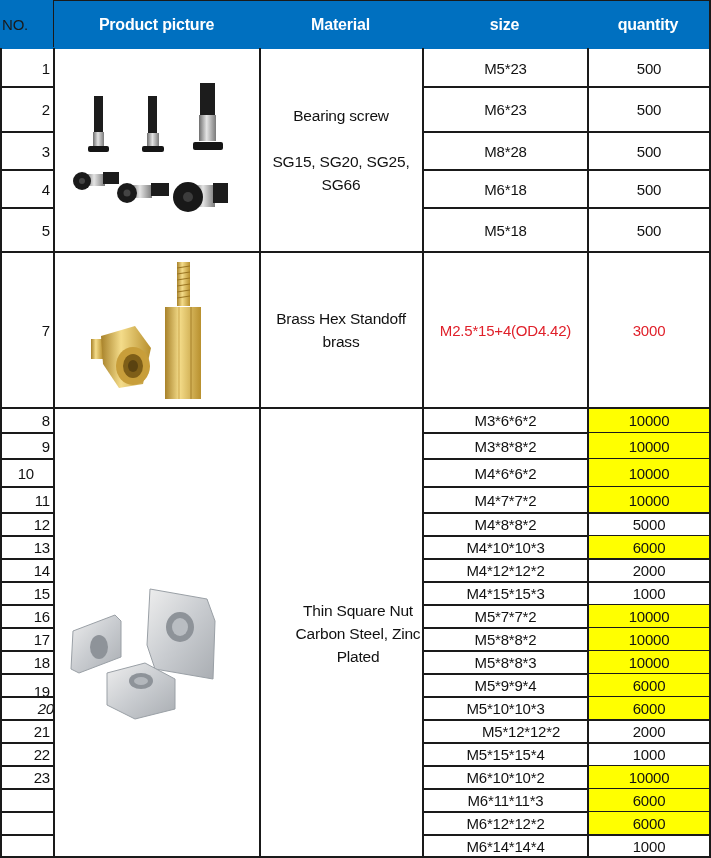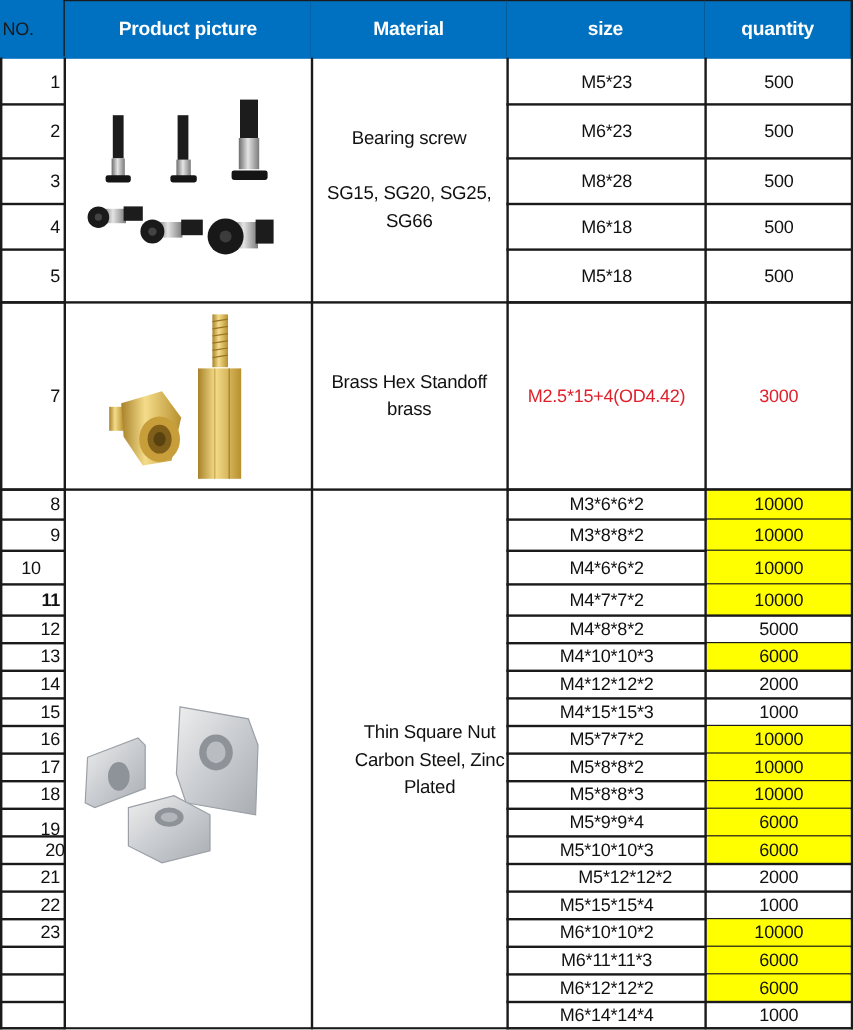--- a/index.html
+++ b/index.html
@@ -73,21 +73,21 @@
       <div class="cell no-cell" style="left: 1px; top: 433px; width: 52px; height: 26px;">9</div>
       <div class="cell" style="left: 424px; top: 433px; width: 163px; height: 26px;">M3*8*8*2</div>
       <div class="cell yellow" style="left: 589px; top: 433px; width: 120px; height: 26px;">10000</div>
       <div class="hline" style="left: 0px; top: 458px; width: 54px;"></div>
       <div class="hline" style="left: 422px; top: 458px; width: 289px;"></div>
       <div class="cell no-cell" style="left: 1px; top: 459px; width: 36px; height: 28px;">10</div>
       <div class="cell" style="left: 424px; top: 459px; width: 163px; height: 28px;">M4*6*6*2</div>
       <div class="cell yellow" style="left: 589px; top: 459px; width: 120px; height: 28px;">10000</div>
       <div class="hline" style="left: 0px; top: 486px; width: 54px;"></div>
       <div class="hline" style="left: 422px; top: 486px; width: 289px;"></div>
-      <div class="cell no-cell" style="left: 1px; top: 487px; width: 52px; height: 26px; font-weight: bold;">11</div>
+      <div class="cell no-cell" style="left: 1px; top: 487px; width: 52px; height: 26px;">11</div>
       <div class="cell" style="left: 424px; top: 487px; width: 163px; height: 26px;">M4*7*7*2</div>
       <div class="cell yellow" style="left: 589px; top: 487px; width: 120px; height: 26px;">10000</div>
       <div class="hline" style="left: 0px; top: 512px; width: 54px;"></div>
       <div class="hline" style="left: 422px; top: 512px; width: 289px;"></div>
       <div class="cell no-cell" style="left: 1px; top: 513px; width: 52px; height: 23px;">12</div>
       <div class="cell" style="left: 424px; top: 513px; width: 163px; height: 23px;">M4*8*8*2</div>
       <div class="cell" style="left: 589px; top: 513px; width: 120px; height: 23px;">5000</div>
       <div class="hline" style="left: 0px; top: 535px; width: 54px;"></div>
       <div class="hline" style="left: 422px; top: 535px; width: 289px;"></div>
       <div class="cell no-cell" style="left: 1px; top: 536px; width: 52px; height: 23px;">13</div>
@@ -118,21 +118,21 @@
       <div class="cell no-cell" style="left: 1px; top: 651px; width: 52px; height: 23px;">18</div>
       <div class="cell" style="left: 424px; top: 651px; width: 163px; height: 23px;">M5*8*8*3</div>
       <div class="cell yellow" style="left: 589px; top: 651px; width: 120px; height: 23px;">10000</div>
       <div class="hline" style="left: 0px; top: 673px; width: 54px;"></div>
       <div class="hline" style="left: 422px; top: 673px; width: 289px;"></div>
       <div class="cell no-cell" style="left: 1px; top: 674px; width: 52px; height: 34px;">19</div>
       <div class="cell" style="left: 424px; top: 674px; width: 163px; height: 23px; text-align: right;">M5*9*9*4</div>
       <div class="cell yellow" style="left: 589px; top: 674px; width: 120px; height: 23px;">6000</div>
       <div class="hline" style="left: 0px; top: 696px; width: 54px;"></div>
       <div class="hline" style="left: 422px; top: 696px; width: 289px;"></div>
-      <div class="cell no-cell" style="left: 1px; top: 697px; width: 56px; height: 23px;">20</div>
+      <div class="cell no-cell" style="left: 1px; top: 697px; width: 56px; height: 23px; font-style: italic;">20</div>
       <div class="cell" style="left: 424px; top: 697px; width: 163px; height: 23px;">M5*10*10*3</div>
       <div class="cell yellow" style="left: 589px; top: 697px; width: 120px; height: 23px;">6000</div>
       <div class="hline" style="left: 0px; top: 719px; width: 54px;"></div>
       <div class="hline" style="left: 422px; top: 719px; width: 289px;"></div>
       <div class="cell no-cell" style="left: 1px; top: 720px; width: 52px; height: 23px;">21</div>
       <div class="cell" style="left: 424px; top: 720px; width: 163px; height: 23px; padding-left: 31px;">M5*12*12*2</div>
       <div class="cell" style="left: 589px; top: 720px; width: 120px; height: 23px;">2000</div>
       <div class="hline" style="left: 0px; top: 742px; width: 54px;"></div>
       <div class="hline" style="left: 422px; top: 742px; width: 289px;"></div>
       <div class="cell no-cell" style="left: 1px; top: 743px; width: 52px; height: 23px;">22</div>

